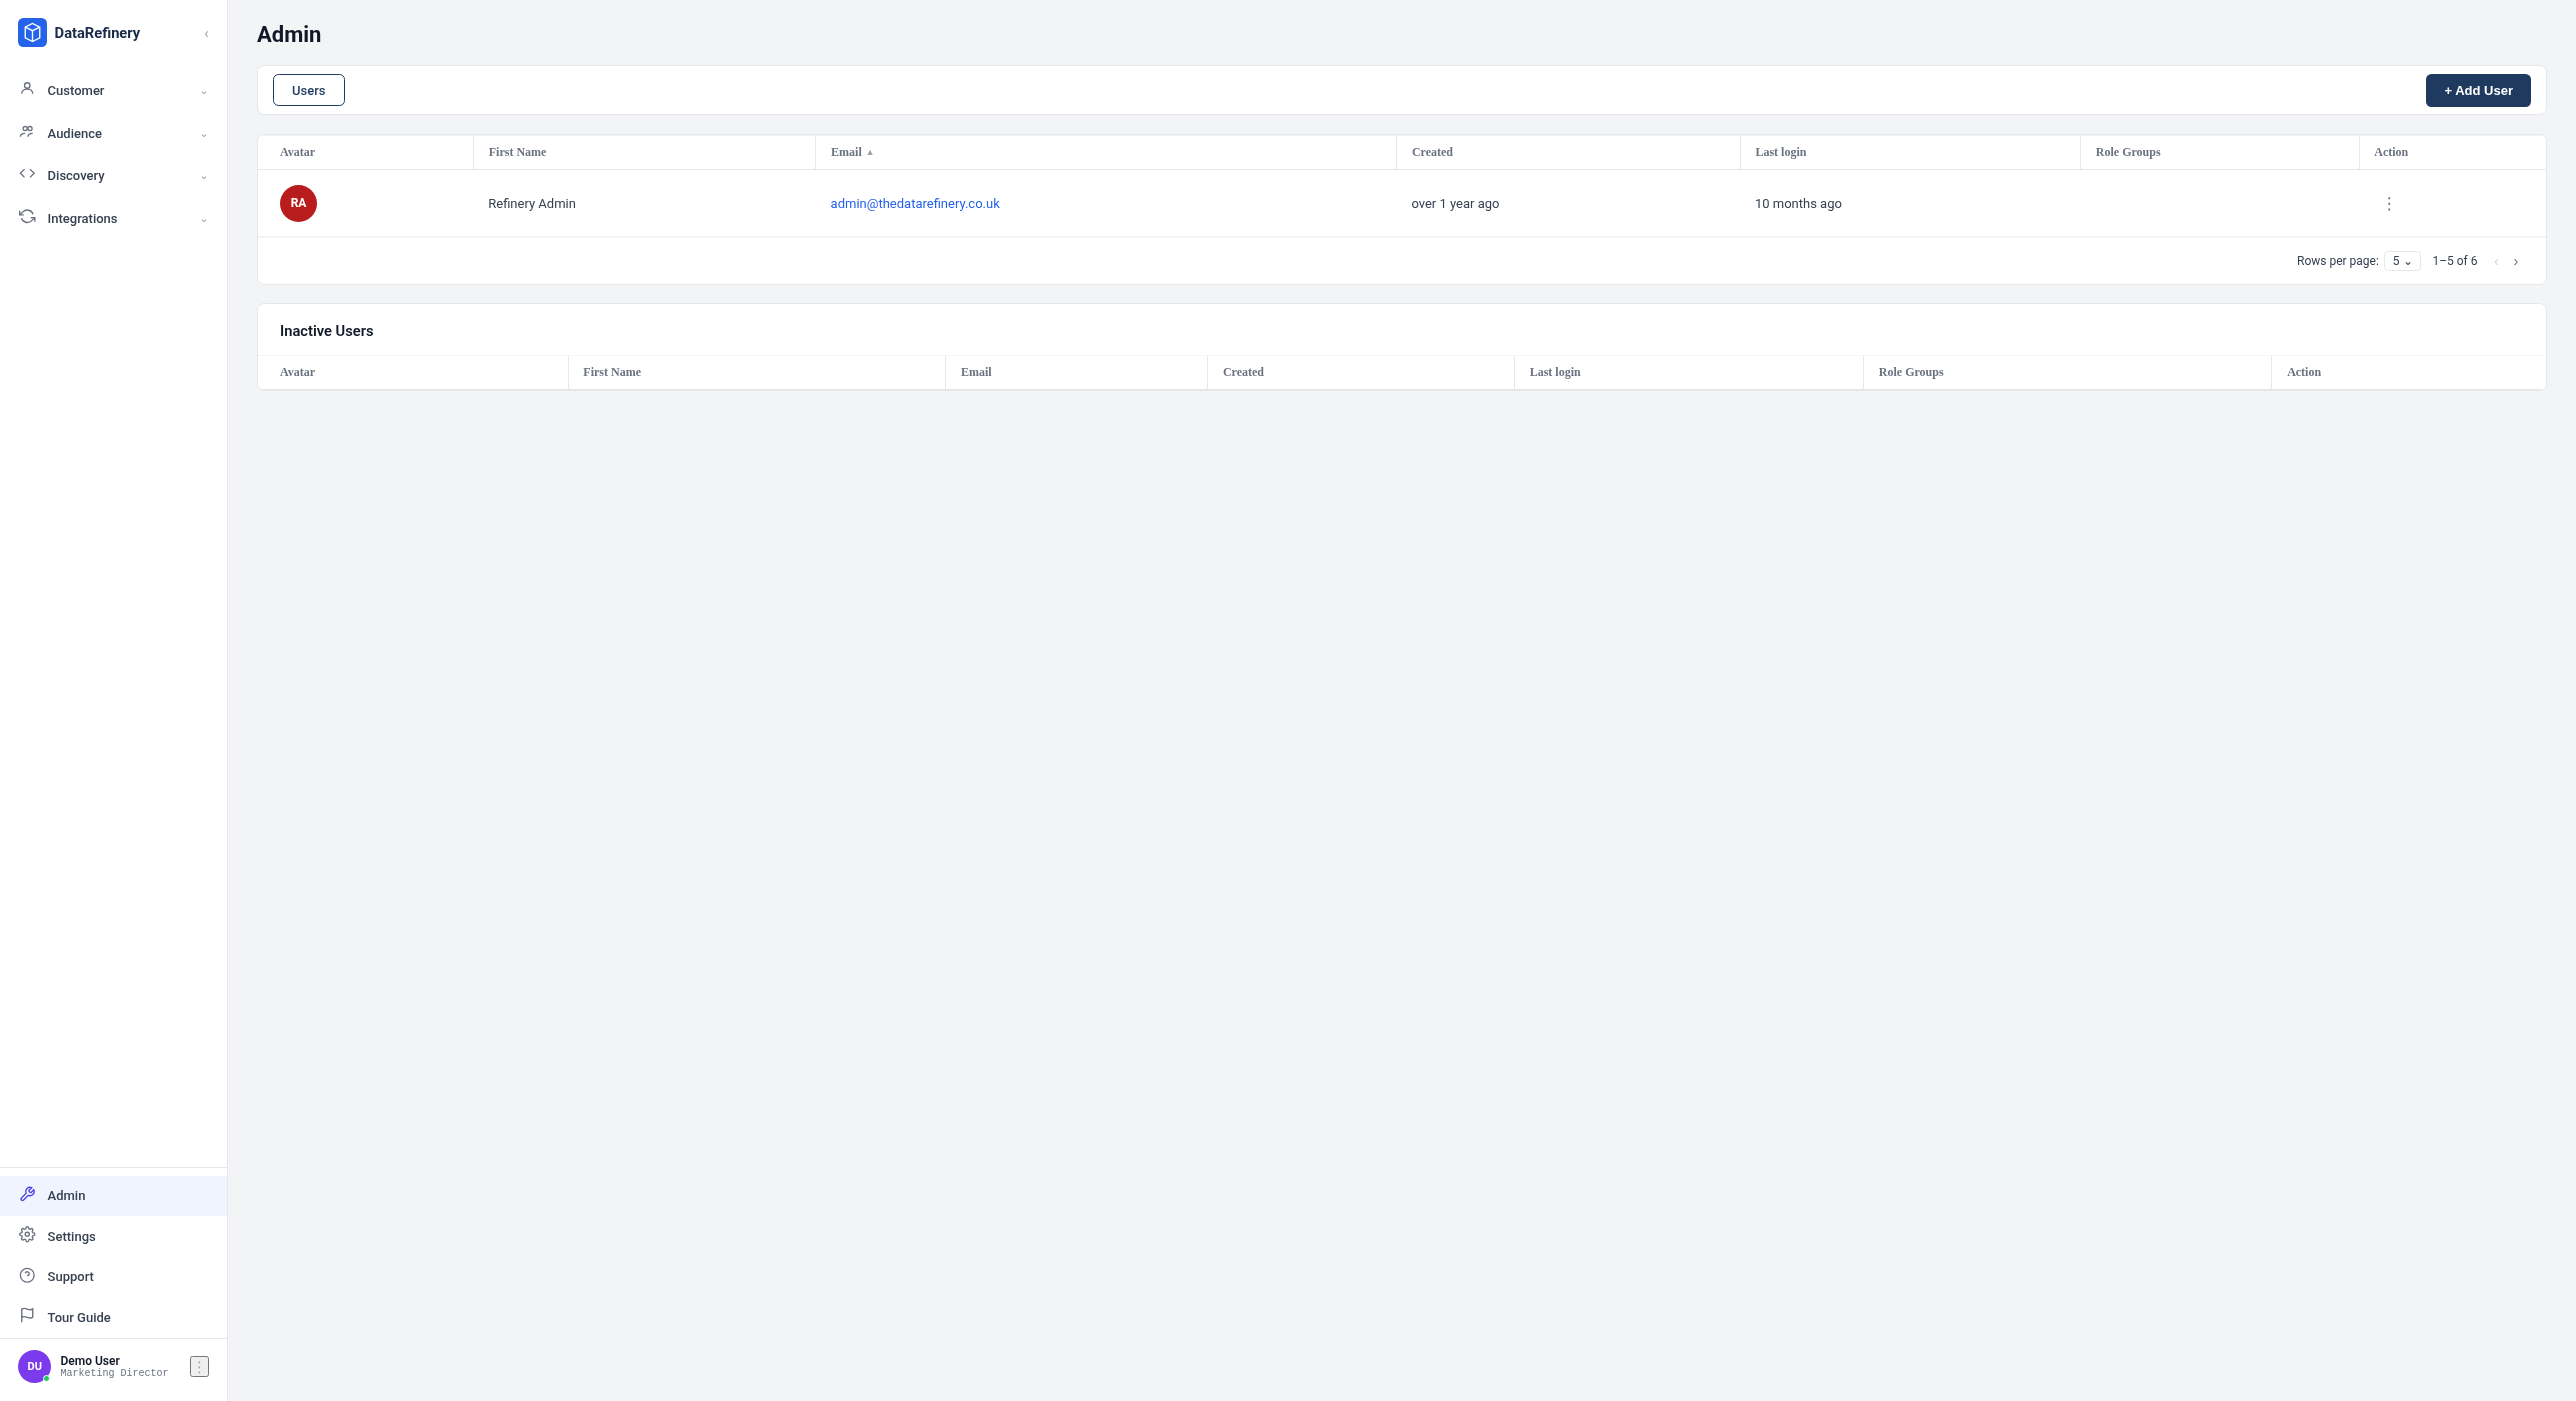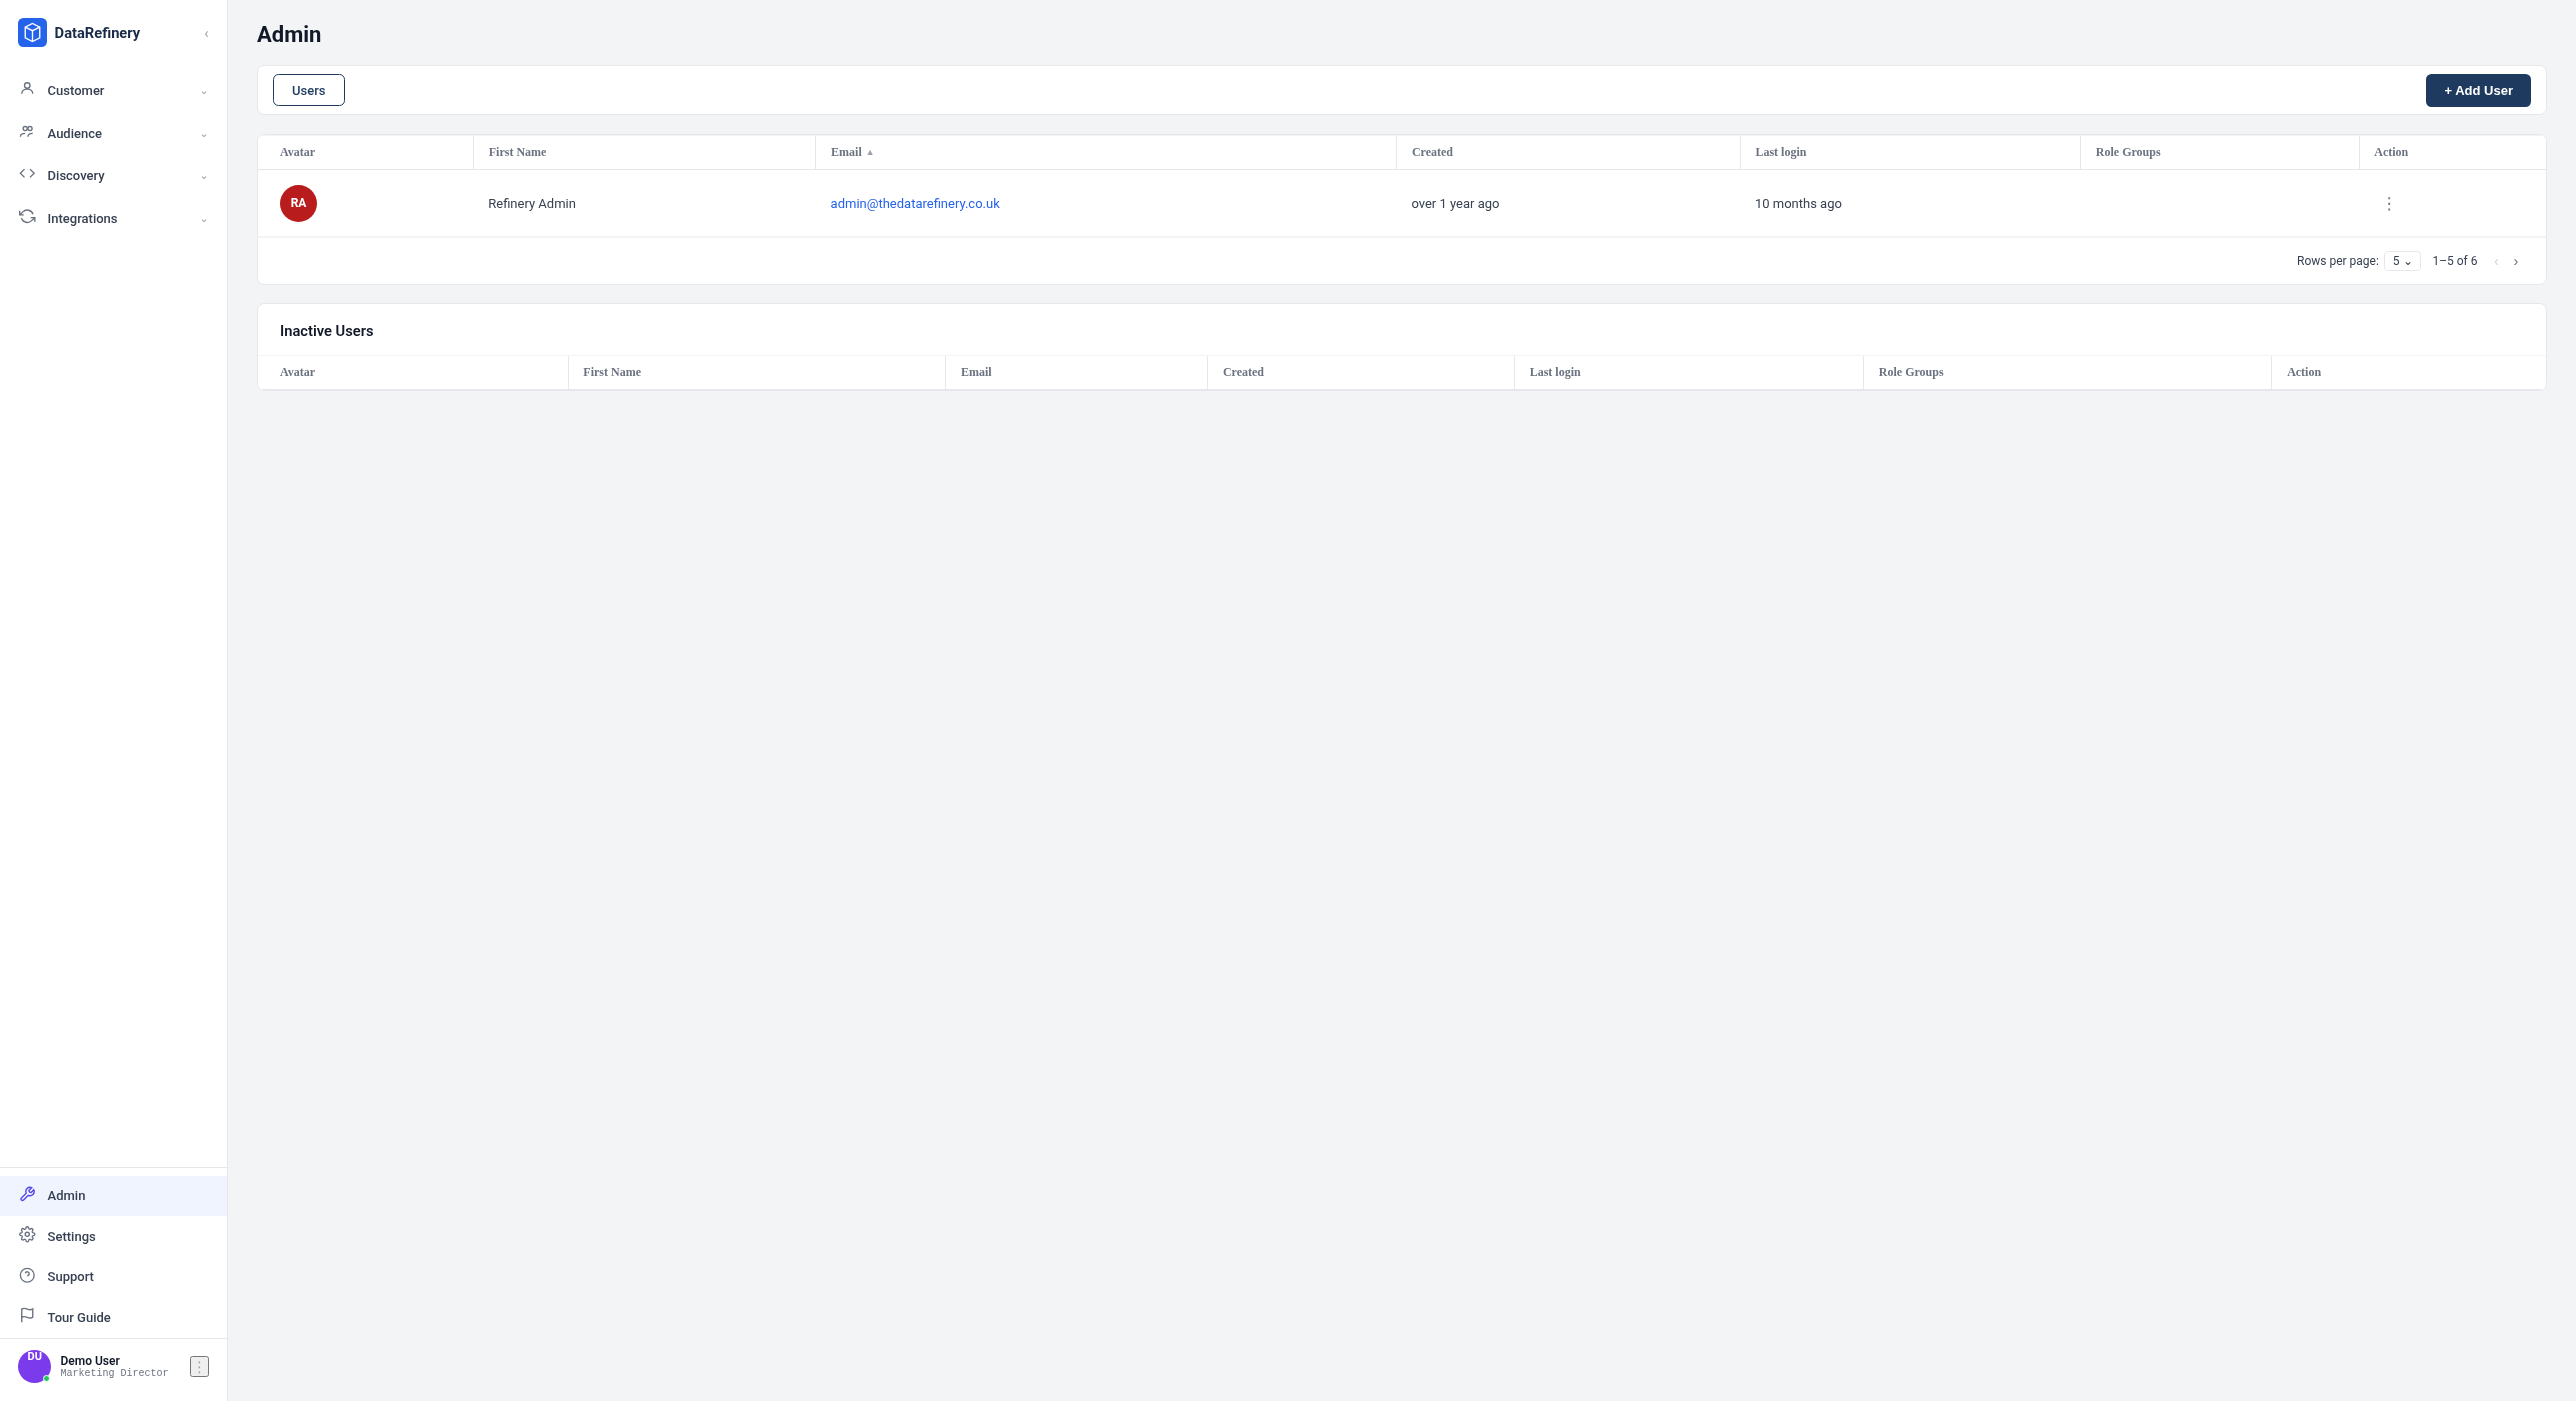--- a/index.html
+++ b/index.html
@@ -82,21 +82,21 @@
       padding: 11px 18.3px;
       border-top: 0.9px solid #e5e7eb;
       cursor: pointer;
     }
     .user-avatar {
       width: 33px;
       height: 33px;
       border-radius: 50%;
       background: #7c3aed;
       display: flex;
-      align-items: flex-start;
+      align-items: center;
       justify-content: center;
       color: white;
       font-size: 11px;
       font-weight: 700;
       position: relative;
     }
     .online-dot {
       position: absolute;
       bottom: 0.9px;
       right: 0.9px;

